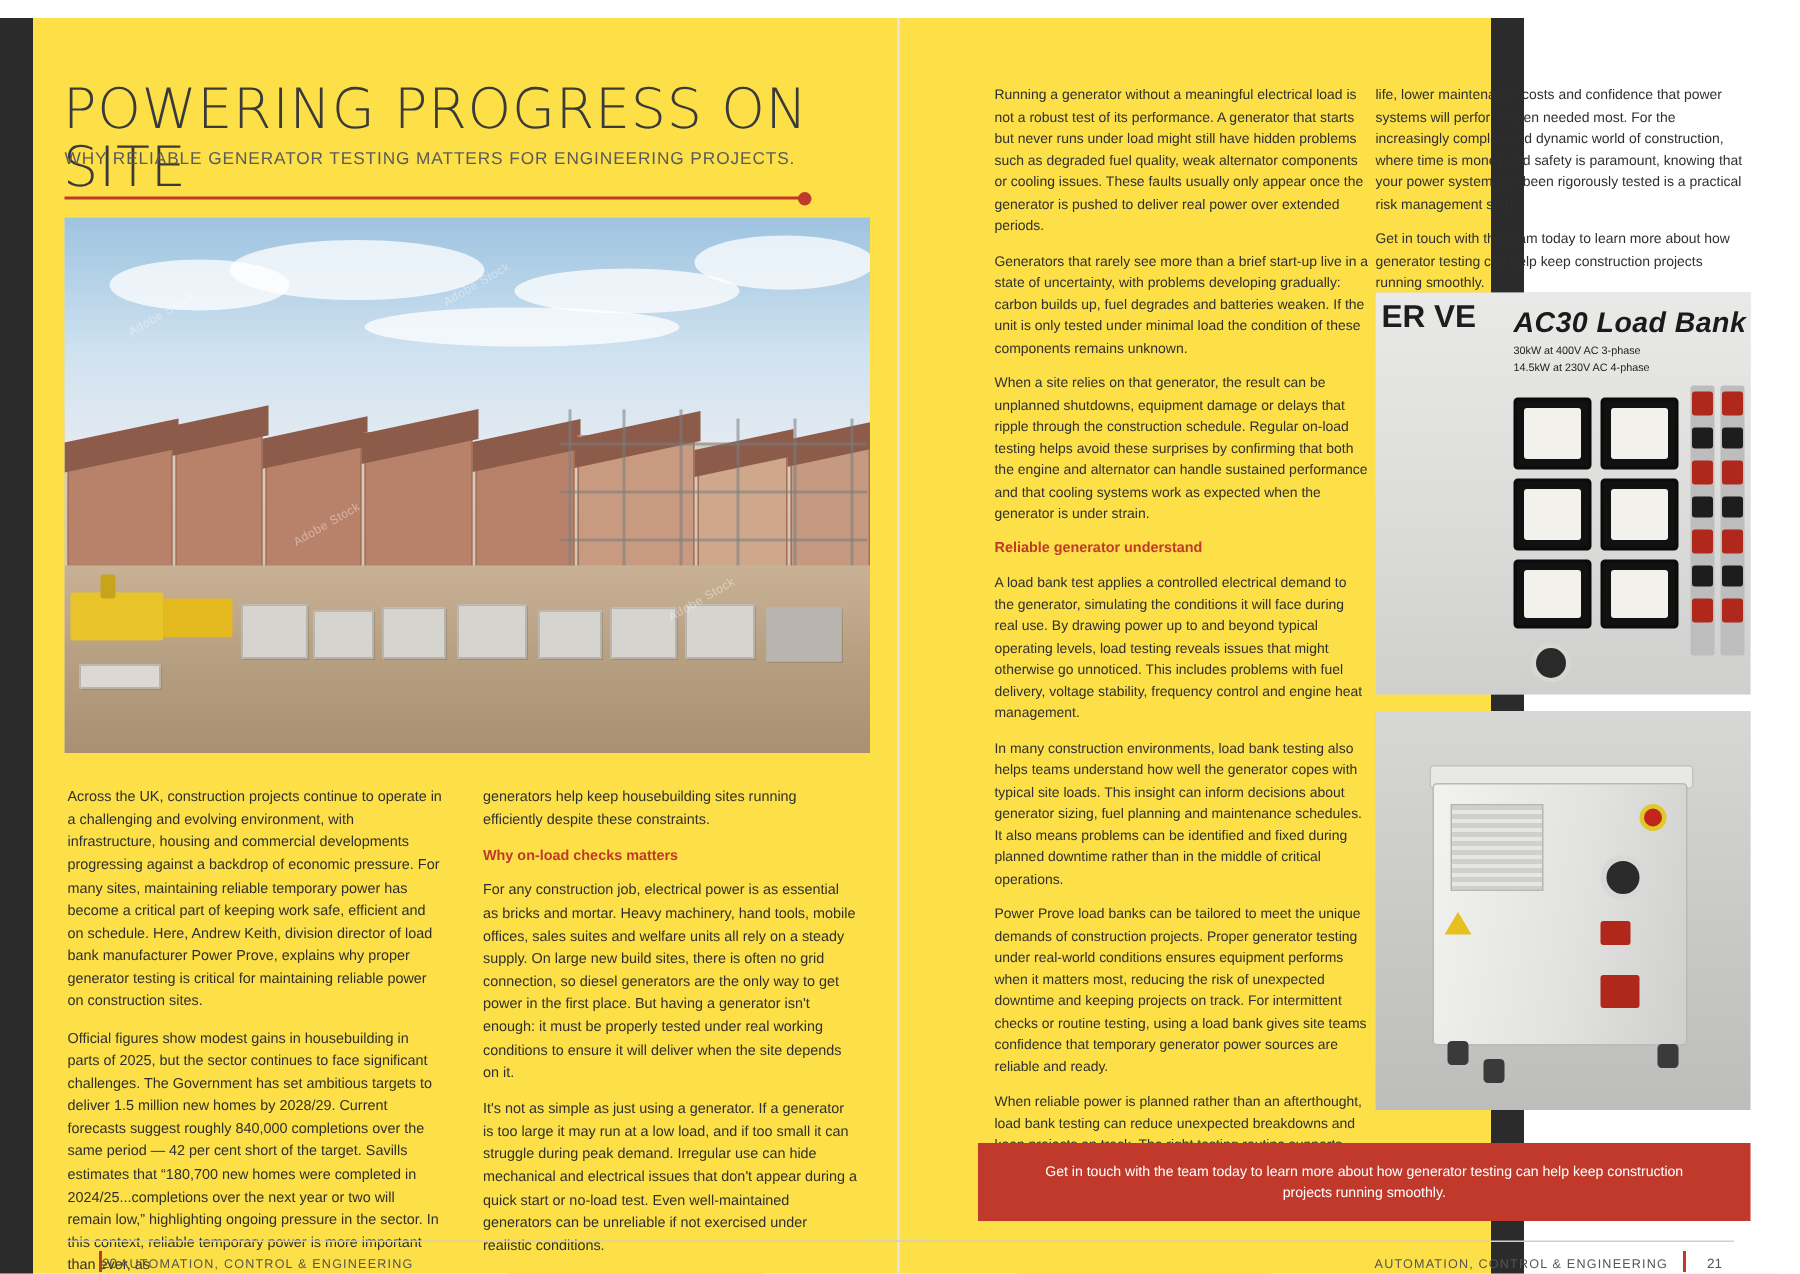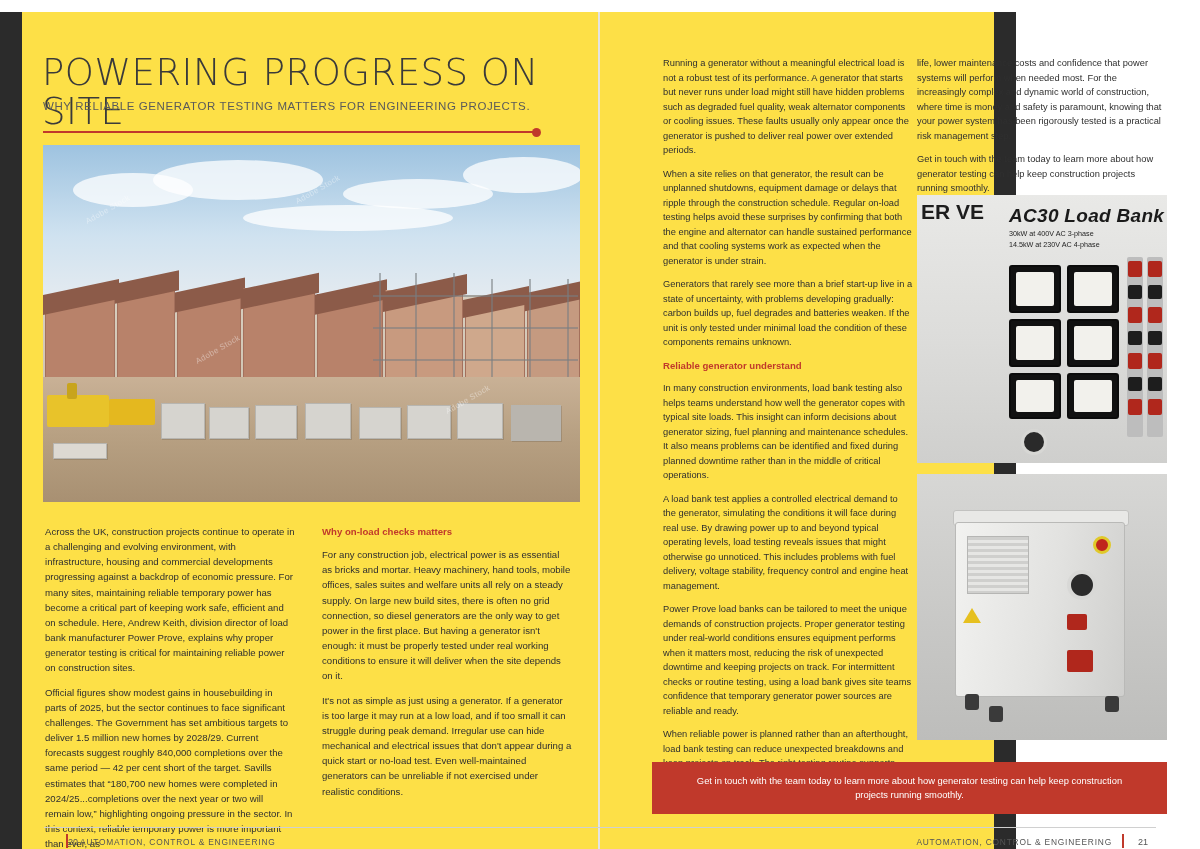--- a/index.html
+++ b/index.html
@@ -308,42 +308,43 @@
       <div class="wmark" style="left:150px;top:200px;">Adobe Stock</div>
       <div class="wmark" style="left:400px;top:250px;">Adobe Stock</div>
     </div>
 
     <div class="lcol lcol1">
       <p>Across the UK, construction projects continue to operate in a challenging and evolving environment, with infrastructure, housing and commercial developments progressing against a backdrop of economic pressure. For many sites, maintaining reliable temporary power has become a critical part of keeping work safe, efficient and on schedule. Here, Andrew Keith, division director of load bank manufacturer Power Prove, explains why proper generator testing is critical for maintaining reliable power on construction sites.</p>
       <p>Official figures show modest gains in housebuilding in parts of 2025, but the sector continues to face significant challenges. The Government has set ambitious targets to deliver 1.5 million new homes by 2028/29. Current forecasts suggest roughly 840,000 completions over the same period — 42 per cent short of the target. Savills estimates that “180,700 new homes were completed in 2024/25...completions over the next year or two will remain low,” highlighting ongoing pressure in the sector. In this context, reliable temporary power is more important than ever, as</p>
     </div>
 
     <div class="lcol lcol2">
+      <p>generators help keep housebuilding sites running efficiently despite these constraints.</p>
       <div class="redhead">Why on-load checks matters</div>
       <p>For any construction job, electrical power is as essential as bricks and mortar. Heavy machinery, hand tools, mobile offices, sales suites and welfare units all rely on a steady supply. On large new build sites, there is often no grid connection, so diesel generators are the only way to get power in the first place. But having a generator isn't enough: it must be properly tested under real working conditions to ensure it will deliver when the site depends on it.</p>
       <p>It's not as simple as just using a generator. If a generator is too large it may run at a low load, and if too small it can struggle during peak demand. Irregular use can hide mechanical and electrical issues that don't appear during a quick start or no-load test. Even well-maintained generators can be unreliable if not exercised under realistic conditions.</p>
     </div>
 
     <div class="foot-left">
       <div class="foot-rule"></div>
       <div class="pg-num" style="left:0px;padding-left:24px;">20</div>
       <div class="foot-bar" style="left:22px;"></div>
       <div class="foot-txt" style="left:36px;">AUTOMATION, CONTROL &amp; ENGINEERING</div>
     </div>
   </div>
 
   <div class="right-page">
 
     <div class="rcol rcol1">
       <p>Running a generator without a meaningful electrical load is not a robust test of its performance. A generator that starts but never runs under load might still have hidden problems such as degraded fuel quality, weak alternator components or cooling issues. These faults usually only appear once the generator is pushed to deliver real power over extended periods.</p>
+      <p>Generators that rarely see more than a brief start-up live in a state of uncertainty, with problems developing gradually: carbon builds up, fuel degrades and batteries weaken. If the unit is only tested under minimal load the condition of these components remains unknown.</p>
       <p>When a site relies on that generator, the result can be unplanned shutdowns, equipment damage or delays that ripple through the construction schedule. Regular on-load testing helps avoid these surprises by confirming that both the engine and alternator can handle sustained performance and that cooling systems work as expected when the generator is under strain.</p>
-      <p>Generators that rarely see more than a brief start-up live in a state of uncertainty, with problems developing gradually: carbon builds up, fuel degrades and batteries weaken. If the unit is only tested under minimal load the condition of these components remains unknown.</p>
       <div class="redhead">Reliable generator understand</div>
+      <p>A load bank test applies a controlled electrical demand to the generator, simulating the conditions it will face during real use. By drawing power up to and beyond typical operating levels, load testing reveals issues that might otherwise go unnoticed. This includes problems with fuel delivery, voltage stability, frequency control and engine heat management.</p>
       <p>In many construction environments, load bank testing also helps teams understand how well the generator copes with typical site loads. This insight can inform decisions about generator sizing, fuel planning and maintenance schedules. It also means problems can be identified and fixed during planned downtime rather than in the middle of critical operations.</p>
-      <p>A load bank test applies a controlled electrical demand to the generator, simulating the conditions it will face during real use. By drawing power up to and beyond typical operating levels, load testing reveals issues that might otherwise go unnoticed. This includes problems with fuel delivery, voltage stability, frequency control and engine heat management.</p>
       <p>Power Prove load banks can be tailored to meet the unique demands of construction projects. Proper generator testing under real-world conditions ensures equipment performs when it matters most, reducing the risk of unexpected downtime and keeping projects on track. For intermittent checks or routine testing, using a load bank gives site teams confidence that temporary generator power sources are reliable and ready.</p>
       <p>When reliable power is planned rather than an afterthought, load bank testing can reduce unexpected breakdowns and keep projects on track. The right testing routine supports longer equipment</p>
     </div>
 
     <div class="rcol rcol2">
       <p>life, lower maintenance costs and confidence that power systems will perform when needed most. For the increasingly complex and dynamic world of construction, where time is money and safety is paramount, knowing that your power system has been rigorously tested is a practical risk management step.</p>
       <p>Get in touch with the team today to learn more about how generator testing can help keep construction projects running smoothly.</p>
     </div>
 
     <div class="img-bank">

